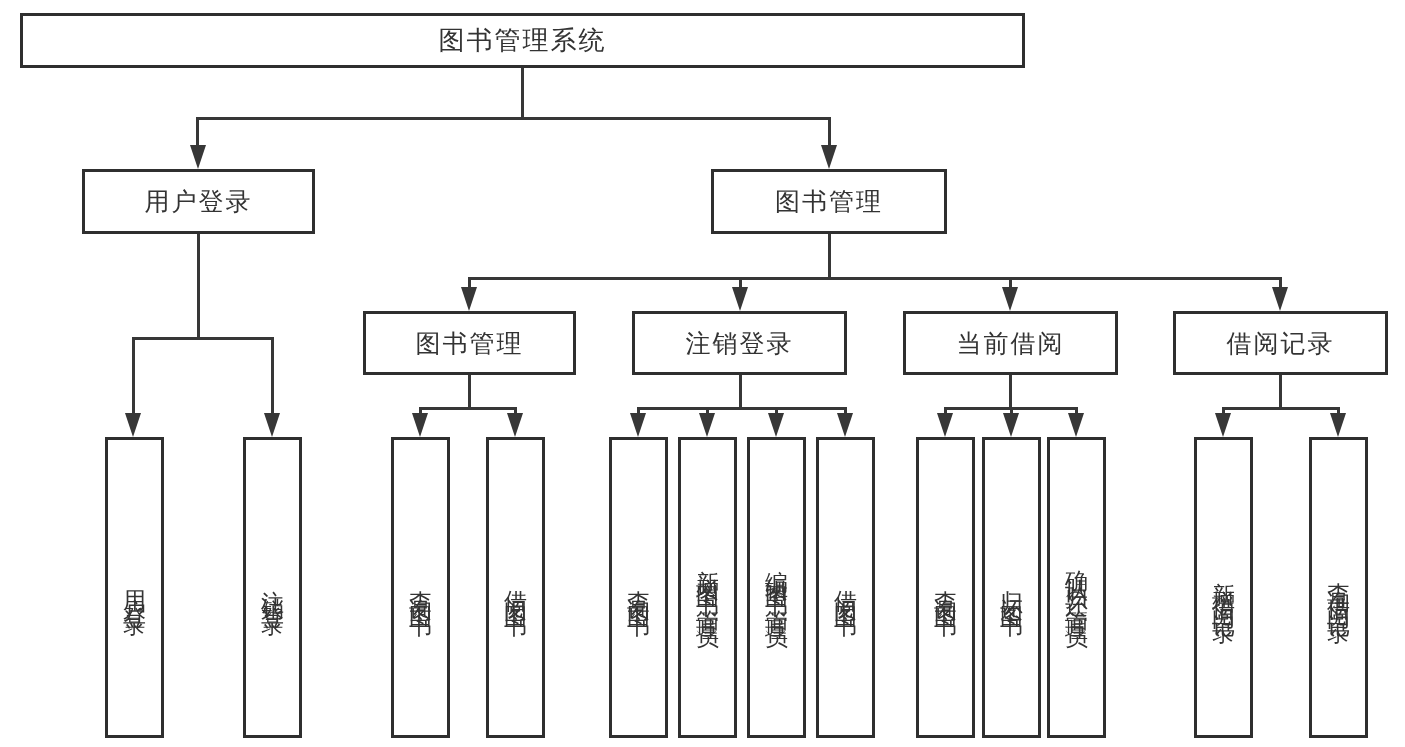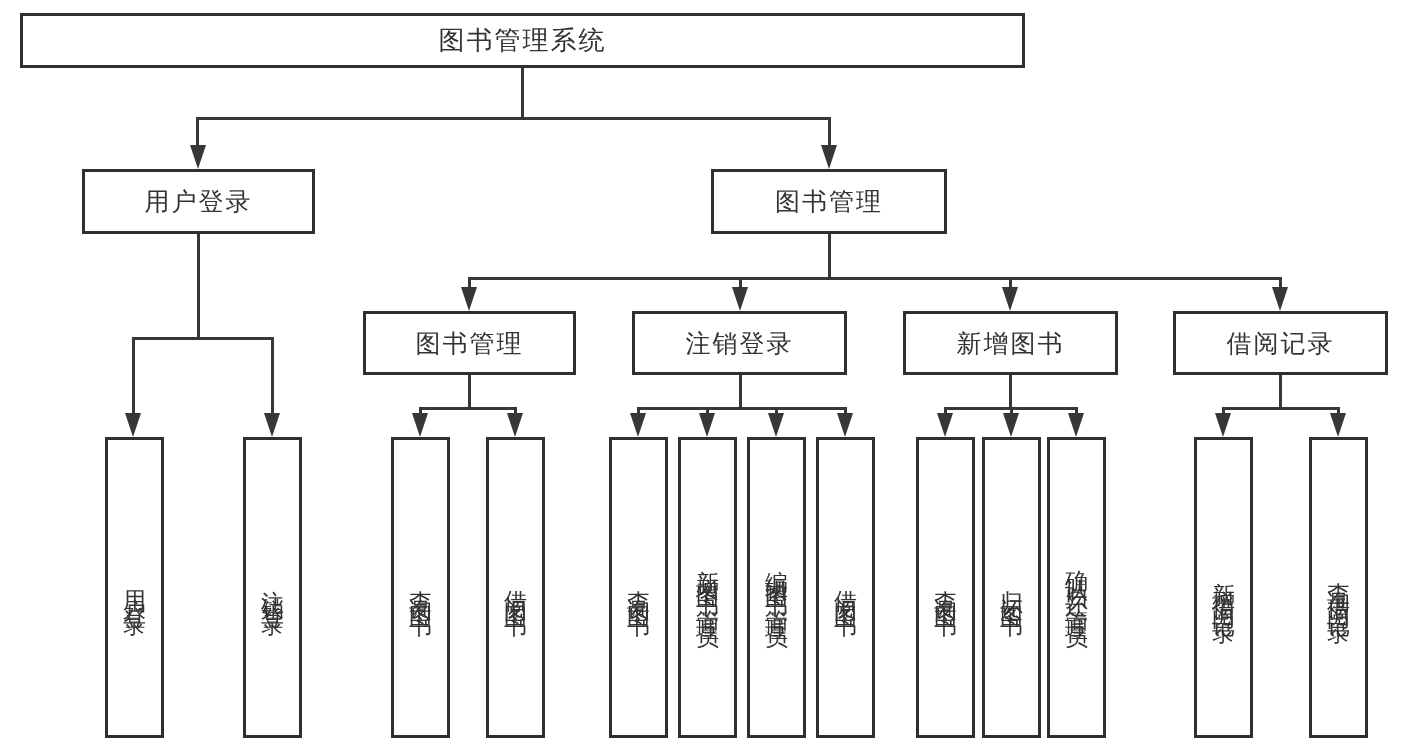--- a/index.html
+++ b/index.html
@@ -50,21 +50,21 @@
     <span>图书管理</span>
   </div>
 
   <div class="node hnode" style="left:363px;top:311px;width:213px;height:64px;">
     <span>图书管理</span>
   </div>
   <div class="node hnode" style="left:632px;top:311px;width:215px;height:64px;">
     <span>注销登录</span>
   </div>
   <div class="node hnode" style="left:903px;top:311px;width:215px;height:64px;">
-    <span>新增图书</span>
+    <span>当前借阅</span>
   </div>
   <div class="node hnode" style="left:1173px;top:311px;width:215px;height:64px;">
     <span>借阅记录</span>
   </div>
 
   <div class="node leaf" style="left:105px;">
     <span class="vtext">用户登录</span>
   </div>
   <div class="node leaf" style="left:243px;">
     <span class="vtext">注销登录</span>

